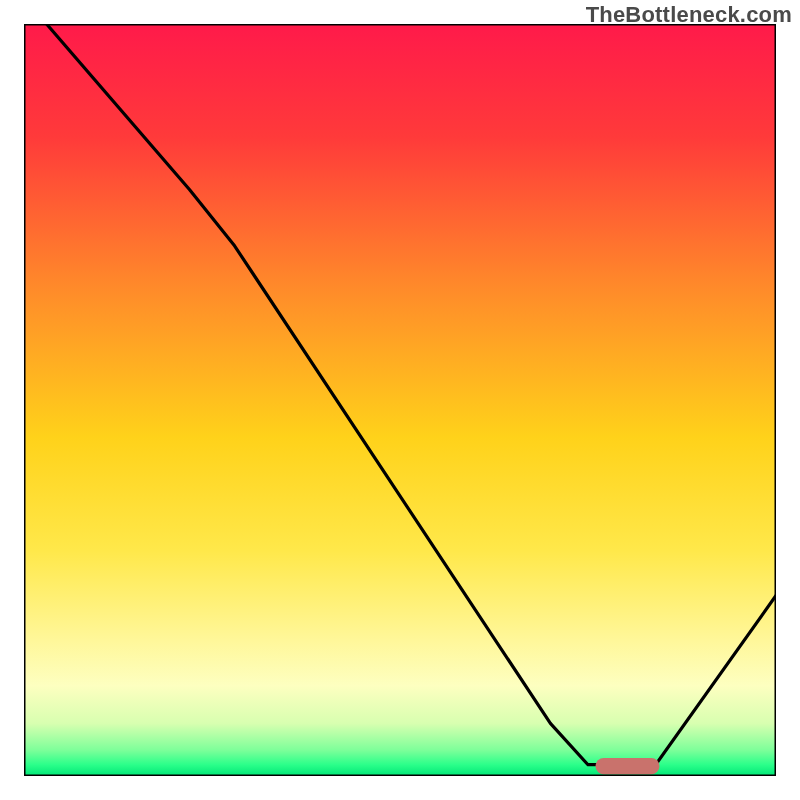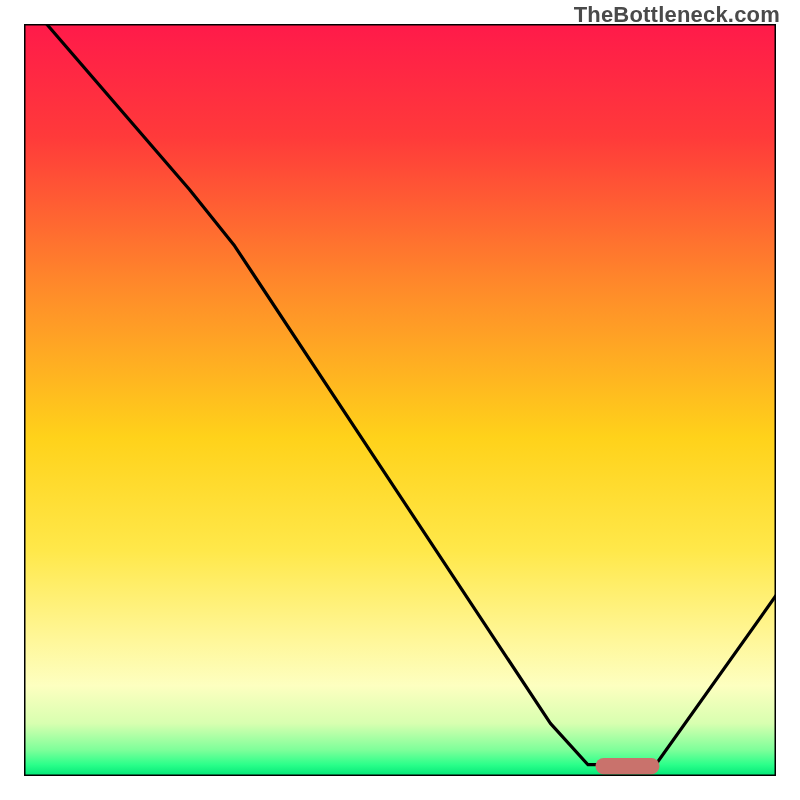--- a/index.html
+++ b/index.html
@@ -12,21 +12,21 @@
     font-family: Arial, Helvetica, sans-serif;
   }
   .wrap {
     position: relative;
     width: 800px;
     height: 800px;
   }
   .attribution {
     position: absolute;
     top: 2px;
-    right: 20px;
+    right: 8px;
     font-size: 22px;
     font-weight: 600;
     color: #4a4a4a;
     letter-spacing: 0.2px;
     z-index: 5;
     user-select: none;
   }
   .plot {
     position: absolute;
     left: 24px;

